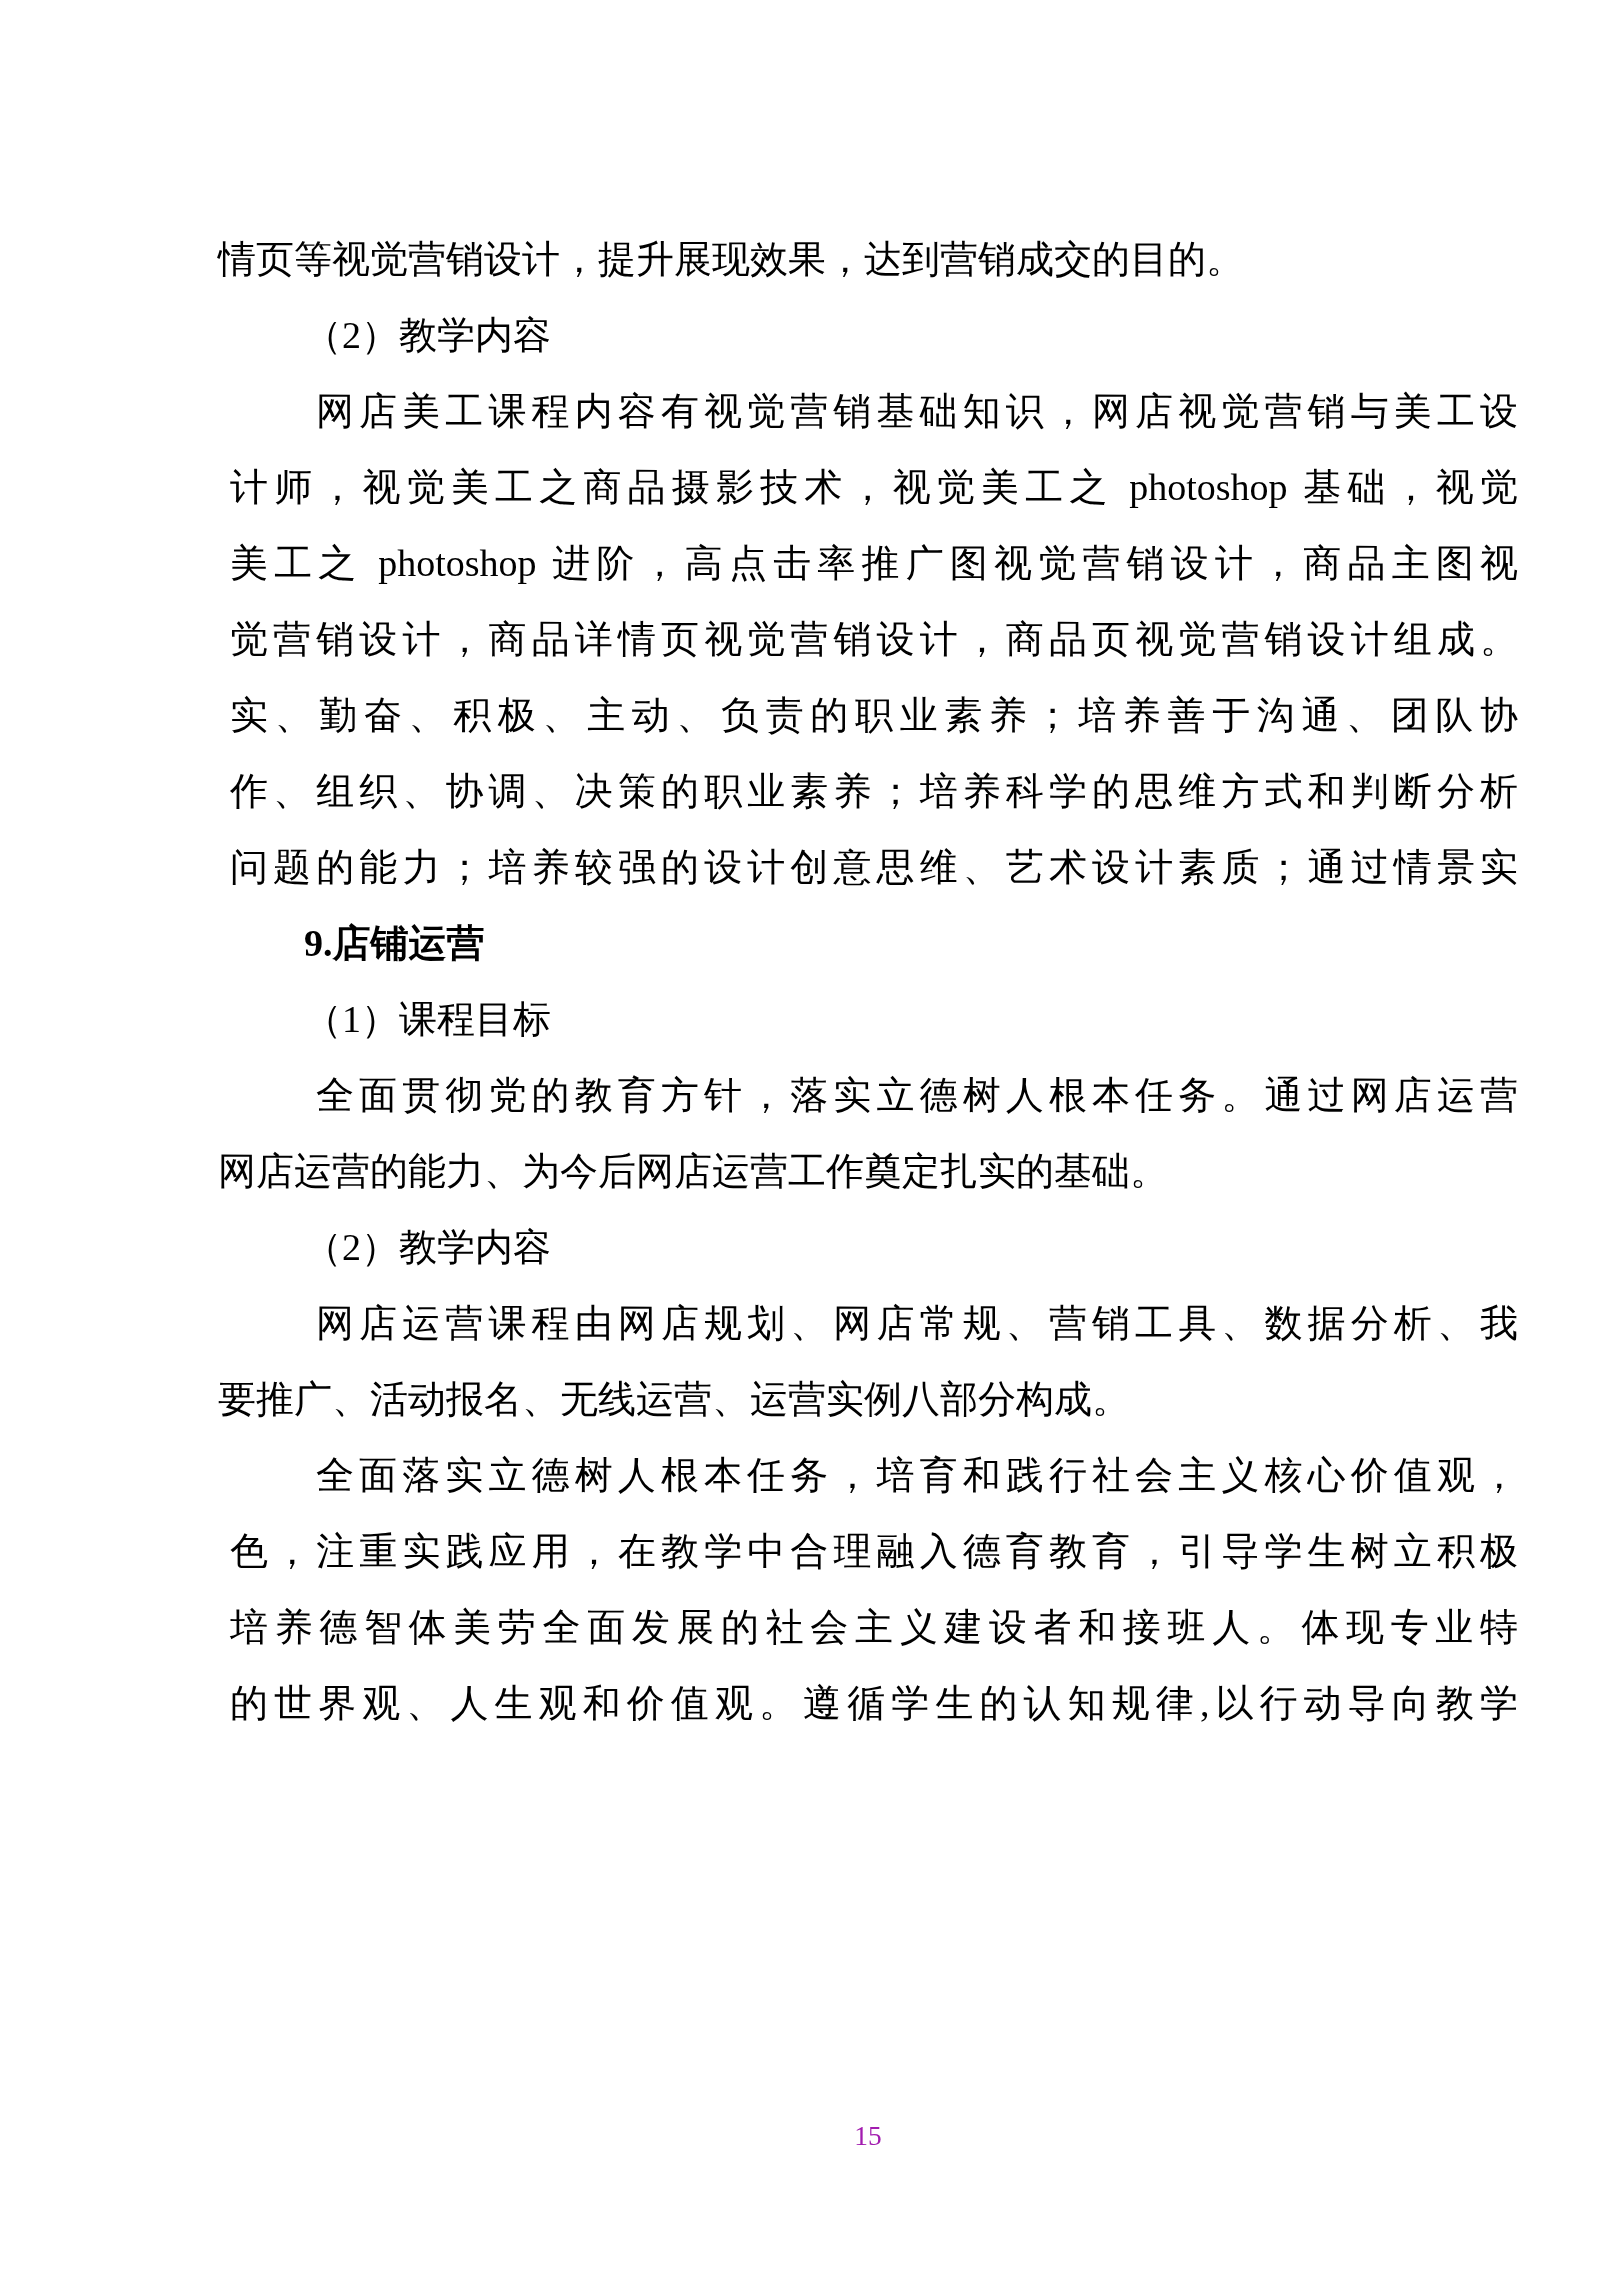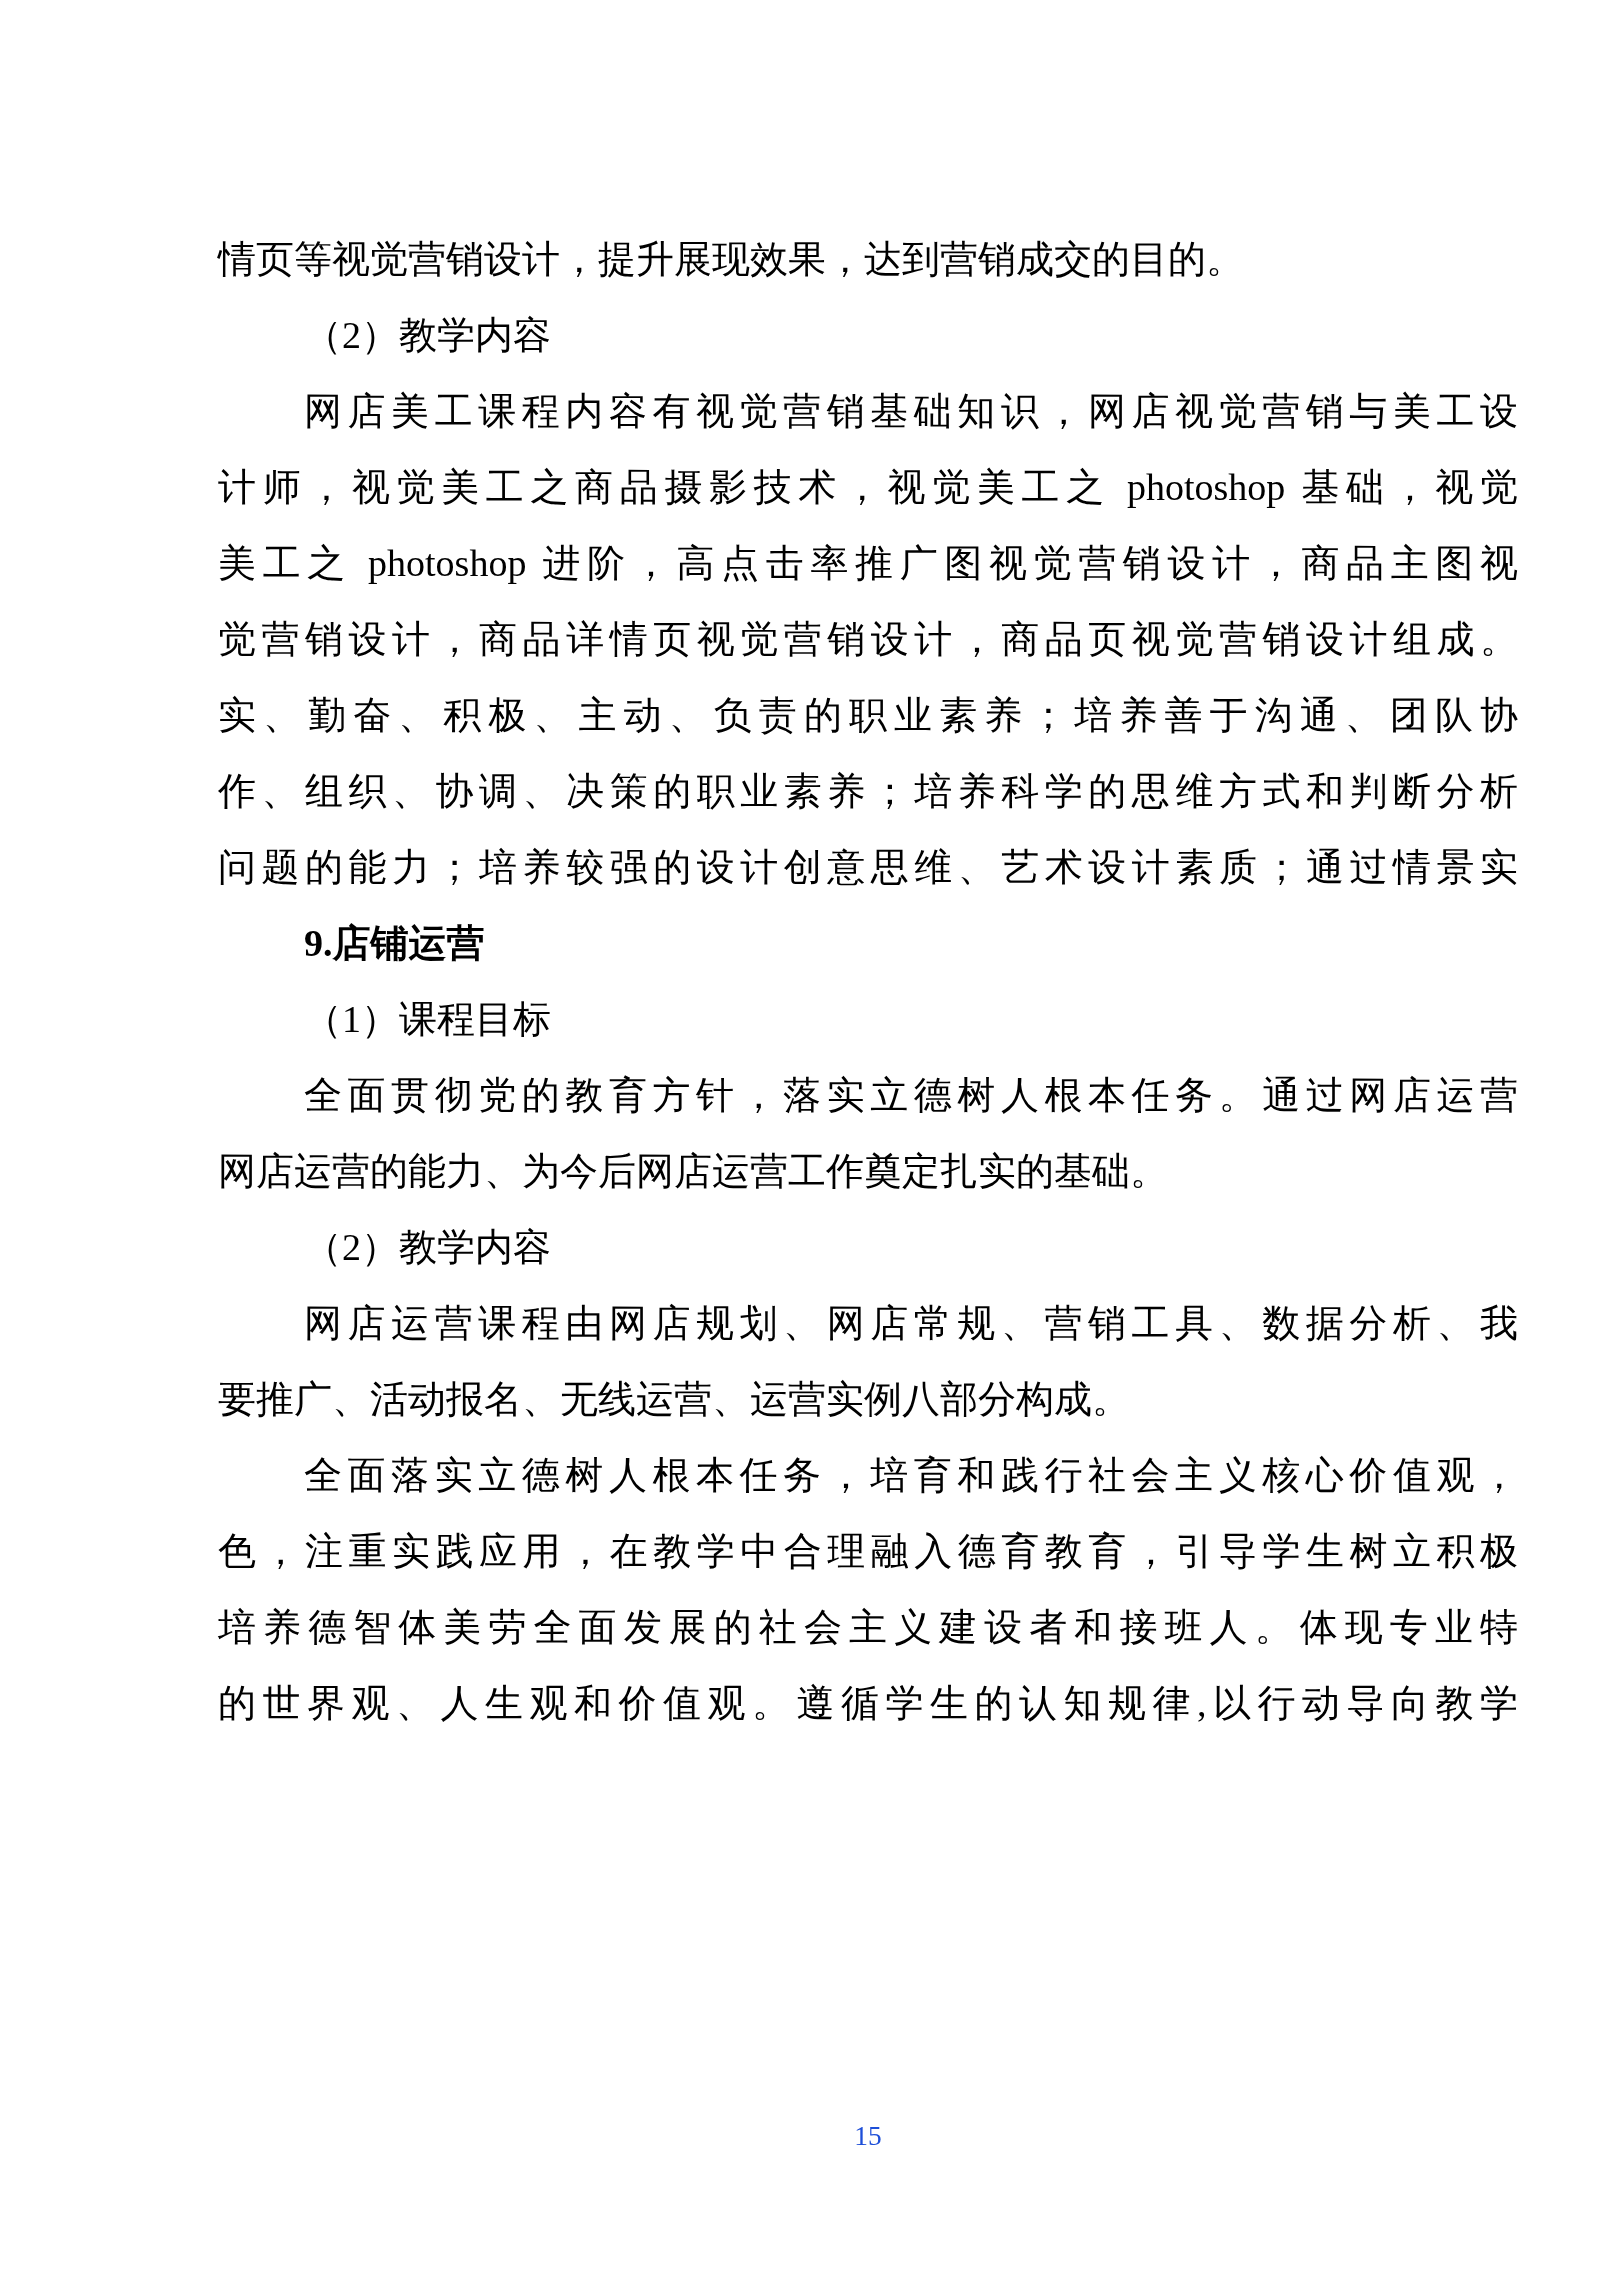--- a/index.html
+++ b/index.html
@@ -26,36 +26,37 @@
     font-size: 38px;
     line-height: 76px;
     color: #000000;
     text-align: left;
     white-space: normal;
   }
   .line.justify {
     text-align: justify;
     text-align-last: justify;
     text-justify: inter-character;
+    margin-left: 12px;
   }
   .line.indent {
     text-indent: 86px;
   }
   .line.heading {
     font-weight: bold;
   }
   .page-number {
     position: absolute;
     left: 218px;
     top: 2121px;
     width: 1300px;
     text-align: center;
     font-size: 27.4px;
     line-height: 31px;
-    color: #1d4ed8;
+    color: #a21caf;
   }
 </style>
 </head>
 <body>
 
 <div class="page">
   <div class="text-block">
     <div class="line">情页等视觉营销设计，提升展现效果，达到营销成交的目的。</div>
     <div class="line indent">（2）教学内容</div>
     <div class="line indent justify">网店美工课程内容有视觉营销基础知识，网店视觉营销与美工设</div>

